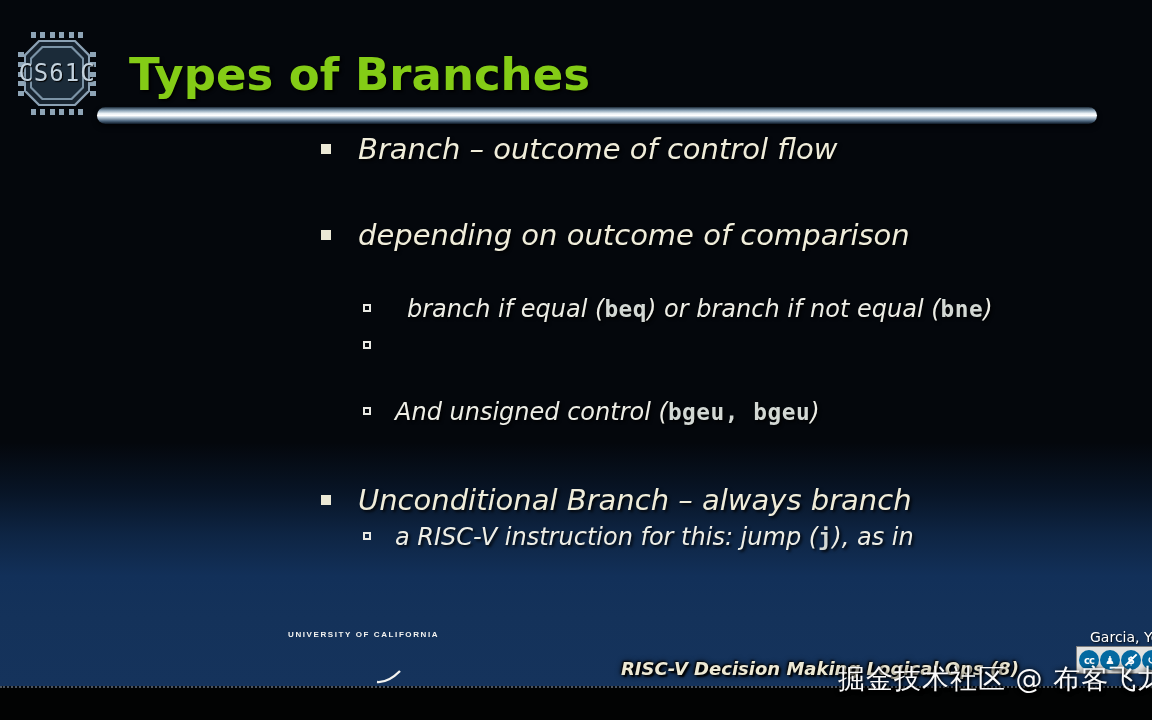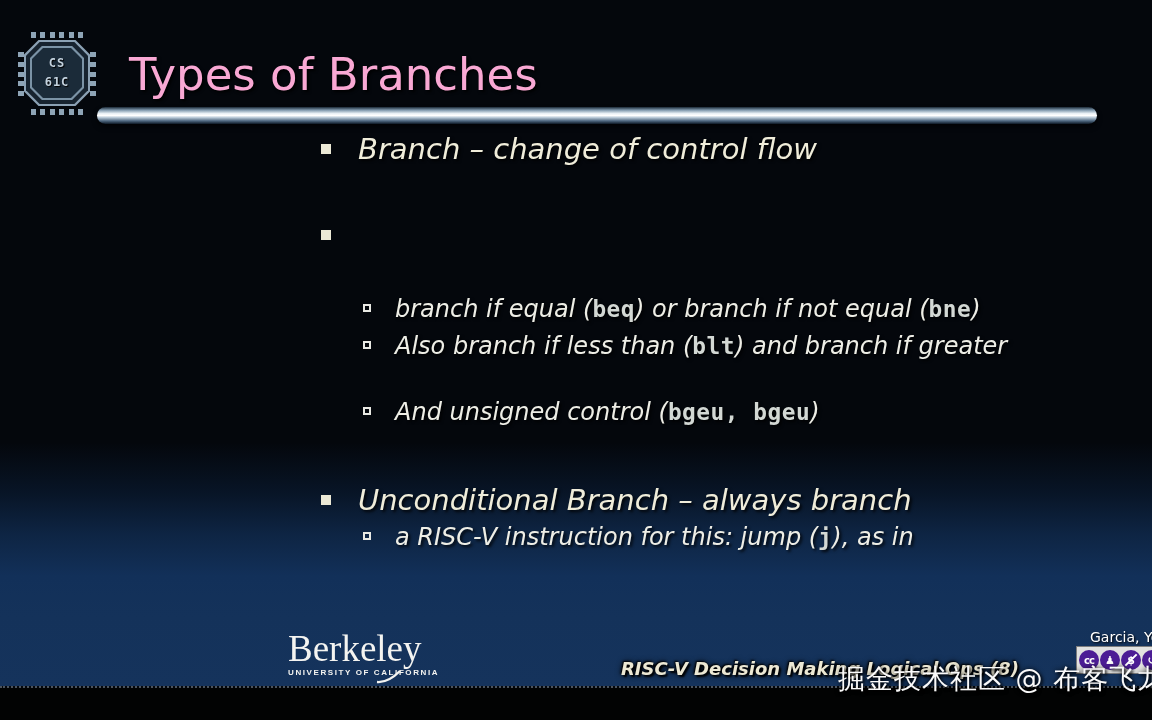--- a/index.html
+++ b/index.html
@@ -22,27 +22,27 @@
   .pins-top { top:4px; } .pins-bottom { top:81px; }
   .pins-v { position:absolute; top:24px; width:6px; height:44px;
     background:repeating-linear-gradient(180deg,#8ea4b6 0 5px,transparent 5px 9.8px); }
   .pins-left { left:0; } .pins-right { left:72px; }
   .oct { position:absolute; clip-path:polygon(22% 0%,78% 0%,100% 22%,100% 78%,78% 100%,22% 100%,0% 78%,0% 22%); }
   .oct1 { left:6px; top:12px; width:66px; height:66px; background:#8ba1b4; }
   .oct2 { left:8px; top:14px; width:62px; height:62px; background:#17232f; }
   .oct3 { left:12px; top:18px; width:54px; height:54px; background:#7b93a6; }
   .oct4 { left:14px; top:20px; width:50px; height:50px; background:#1b2b39; }
   .chip-text { position:absolute; left:6px; top:12px; width:66px; height:66px;
-    display:flex; flex-direction:column; align-items:center; justify-content:center;
-    font-family:"DejaVu Sans Mono", monospace; font-weight:bold; font-size:12px; line-height:19px;
+    display:flex; flex-direction:row; align-items:center; justify-content:center;
+    font-family:"DejaVu Sans Mono", monospace; font-weight:normal; font-size:24px; line-height:19px;
     color:#c3d2de; letter-spacing:1px; text-shadow:1px 1px 1px #000; }
 
   
-  .title { position:absolute; left:129px; top:48px; font-size:45px; font-weight:normal;
-    color:#f9a8d4; letter-spacing:0px; text-shadow:2px 2px 3px rgba(0,0,0,.9); white-space:nowrap; }
+  .title { position:absolute; left:129px; top:48px; font-size:45px; font-weight:bold;
+    color:#84cc16; letter-spacing:0px; text-shadow:2px 2px 3px rgba(0,0,0,.9); white-space:nowrap; }
   .title-bar { position:absolute; left:97px; top:107px; width:1000px; height:17px; border-radius:9px;
     background:linear-gradient(180deg,#1a2836 0%,#7e97ac 18%,#e9f0f5 38%,#ffffff 50%,#b9c9d7 62%,#4d667e 82%,#0e1824 100%);
     box-shadow:0 3px 5px rgba(0,0,0,.65); }
 
   
   .bullet { position:absolute; display:flex; color:#f0edda; text-shadow:2px 2px 3px rgba(0,0,0,.85); }
   .bullet .txt { font-style:italic; }
   .lvl1 { left:321px; }
   .lvl1 .marker { width:10px; height:10px; background:#ece9d6; margin-top:12px; margin-right:27px; flex:none; }
   .lvl1 .txt { font-size:29px; line-height:34px; }
@@ -62,21 +62,21 @@
 
   .footer-title { position:absolute; left:573px; top:658px; font-size:18px; font-weight:bold; font-style:italic;
     color:#ece8d4; white-space:nowrap;
     text-shadow:2px 2px 2px #000, -1px -1px 2px #000, 0 0 6px #000;margin-left:48px; }
 
   .credits { position:absolute; left:1090px; top:629px; font-size:14px; color:#fff; white-space:nowrap;
     text-shadow:1px 1px 2px #000; }
 
   .cc-badge { position:absolute; left:1076px; top:646px; width:86px; height:28px;
     background:#e2e2e0; border:1px solid #7d7d7d; display:flex; align-items:center; gap:1px; padding:0 2px; }
-  .cc-circle { width:20px; height:20px; border-radius:50%; background:#4c1d95; color:#fff; flex:none;
+  .cc-circle { width:20px; height:20px; border-radius:50%; background:#0369a1; color:#fff; flex:none;
     display:flex; align-items:center; justify-content:center; font-size:11px; font-weight:bold; position:relative; }
   .cc-circle.cc { font-size:10px; letter-spacing:-1px; }
   .cc-circle.nc::after { content:""; position:absolute; left:9px; top:2px; width:2px; height:16px;
     background:#fff; transform:rotate(45deg); }
 
   .watermark { position:absolute; left:838px; top:661px; font-size:27px; color:#fafafa; white-space:nowrap;
     letter-spacing:1px; z-index:50; font-family:"DejaVu Sans", sans-serif;
     text-shadow:0 0 5px rgba(0,0,0,.95), 2px 2px 3px rgba(0,0,0,.85); }
 </style>
 </head>
@@ -100,38 +100,38 @@
   </div>
 </div>
 
 <div class="title">Types of Branches</div>
 <div class="title-bar"></div>
 
 <div id="bullets">
     <div class="bullet lvl1" style="top: 132px;">
       <div class="marker"></div>
       <div class="txt">
-        <div class="line"><span>Branch – change of control flow</span></div>
+        <div class="line"><span>Branch – outcome of control flow</span></div>
       </div>
     </div>
     <div class="bullet lvl1" style="top: 218px;">
       <div class="marker"></div>
       <div class="txt">
+        <div class="line"><span>depending on outcome of comparison</span></div>
       </div>
     </div>
-    <div class="bullet lvl2" style="top: 294px;">
+    <div class="bullet lvl2" style="top: 294px; gap: 12px;">
       <div class="marker"></div>
       <div class="txt">
         <div class="line"><span>branch if equal (</span><span class="mono">beq</span><span>) or branch if not equal (</span><span class="mono">bne</span><span>)</span></div>
       </div>
     </div>
     <div class="bullet lvl2" style="top: 331px;">
       <div class="marker"></div>
       <div class="txt">
-        <div class="line"><span>Also branch if less than (</span><span class="mono">blt</span><span>) and branch if greater</span></div>
       </div>
     </div>
     <div class="bullet lvl2" style="top: 397px;">
       <div class="marker"></div>
       <div class="txt">
         <div class="line"><span>And unsigned control (</span><span class="mono">bgeu, bgeu</span><span>)</span></div>
       </div>
     </div>
     <div class="bullet lvl1" style="top: 483px;">
       <div class="marker"></div>
@@ -141,21 +141,20 @@
     </div>
     <div class="bullet lvl2" style="top: 522px; justify-content: space-between;">
       <div class="marker"></div>
       <div class="txt">
         <div class="line"><span>a RISC-V instruction for this: jump (</span><span class="mono">j</span><span>), as in</span></div>
       </div>
     </div>
   </div>
 
 <div class="berkeley">
-  <div class="wordmark">Berkeley</div>
   <div class="subtext">UNIVERSITY OF CALIFORNIA</div>
   <svg width="26" height="14" viewBox="0 0 26 14">
     <path d="M1,12 Q12,13 24,1" stroke="#f4f4f1" stroke-width="2.4" fill="none"></path>
   </svg>
 </div>
 
 <div class="footer-title">RISC-V Decision Making Logical Ops (8)</div>
 <div class="credits">Garcia, Yo</div>
 
 <div class="cc-badge">

